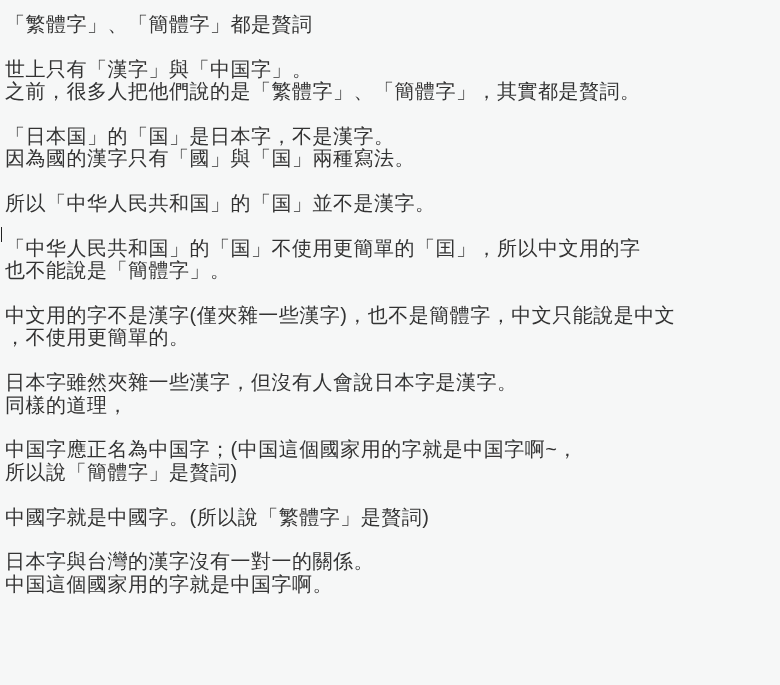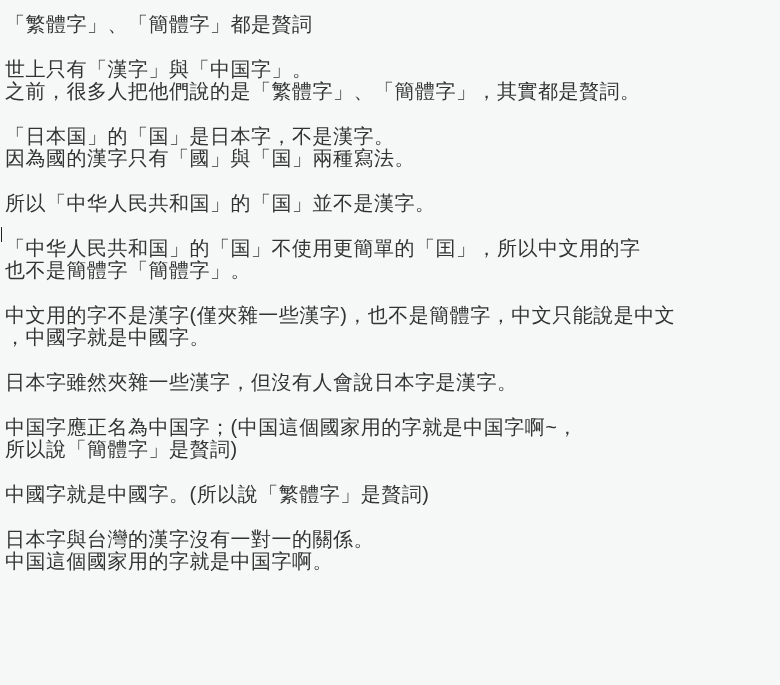--- a/index.html
+++ b/index.html
@@ -47,26 +47,27 @@
       <div class="line"></div>
       <div class="line">世上只有「漢字」與「中国字」。</div>
       <div class="line">之前，很多人把他們說的是「繁體字」、「簡體字」，其實都是贅詞。</div>
       <div class="line"></div>
       <div class="line">「日本国」的「国」是日本字，不是漢字。</div>
       <div class="line">因為國的漢字只有「國」與「国」兩種寫法。</div>
       <div class="line"></div>
       <div class="line">所以「中华人民共和国」的「国」並不是漢字。</div>
       <div class="line"></div>
       <div class="line">「中华人民共和国」的「国」不使用更簡單的「囯」，所以中文用的字</div>
-      <div class="line">也不是簡體字「簡體字」。</div>
+      <div class="line">也不能說是「簡體字」。</div>
       <div class="line"></div>
       <div class="line">中文用的字不是漢字(僅夾雜一些漢字)，也不是簡體字，中文只能說是中文</div>
-      <div class="line">，中國字就是中國字。</div>
+      <div class="line">，不使用更簡單的。</div>
       <div class="line"></div>
       <div class="line">日本字雖然夾雜一些漢字，但沒有人會說日本字是漢字。</div>
+      <div class="line">同樣的道理，</div>
       <div class="line"></div>
       <div class="line">中国字應正名為中国字；(中国這個國家用的字就是中国字啊~，</div>
       <div class="line">所以說「簡體字」是贅詞)</div>
       <div class="line"></div>
       <div class="line">中國字就是中國字。(所以說「繁體字」是贅詞)</div>
       <div class="line"></div>
       <div class="line">日本字與台灣的漢字沒有一對一的關係。</div>
       <div class="line">中国這個國家用的字就是中国字啊。</div>
       <div class="line"></div>
     </div>

